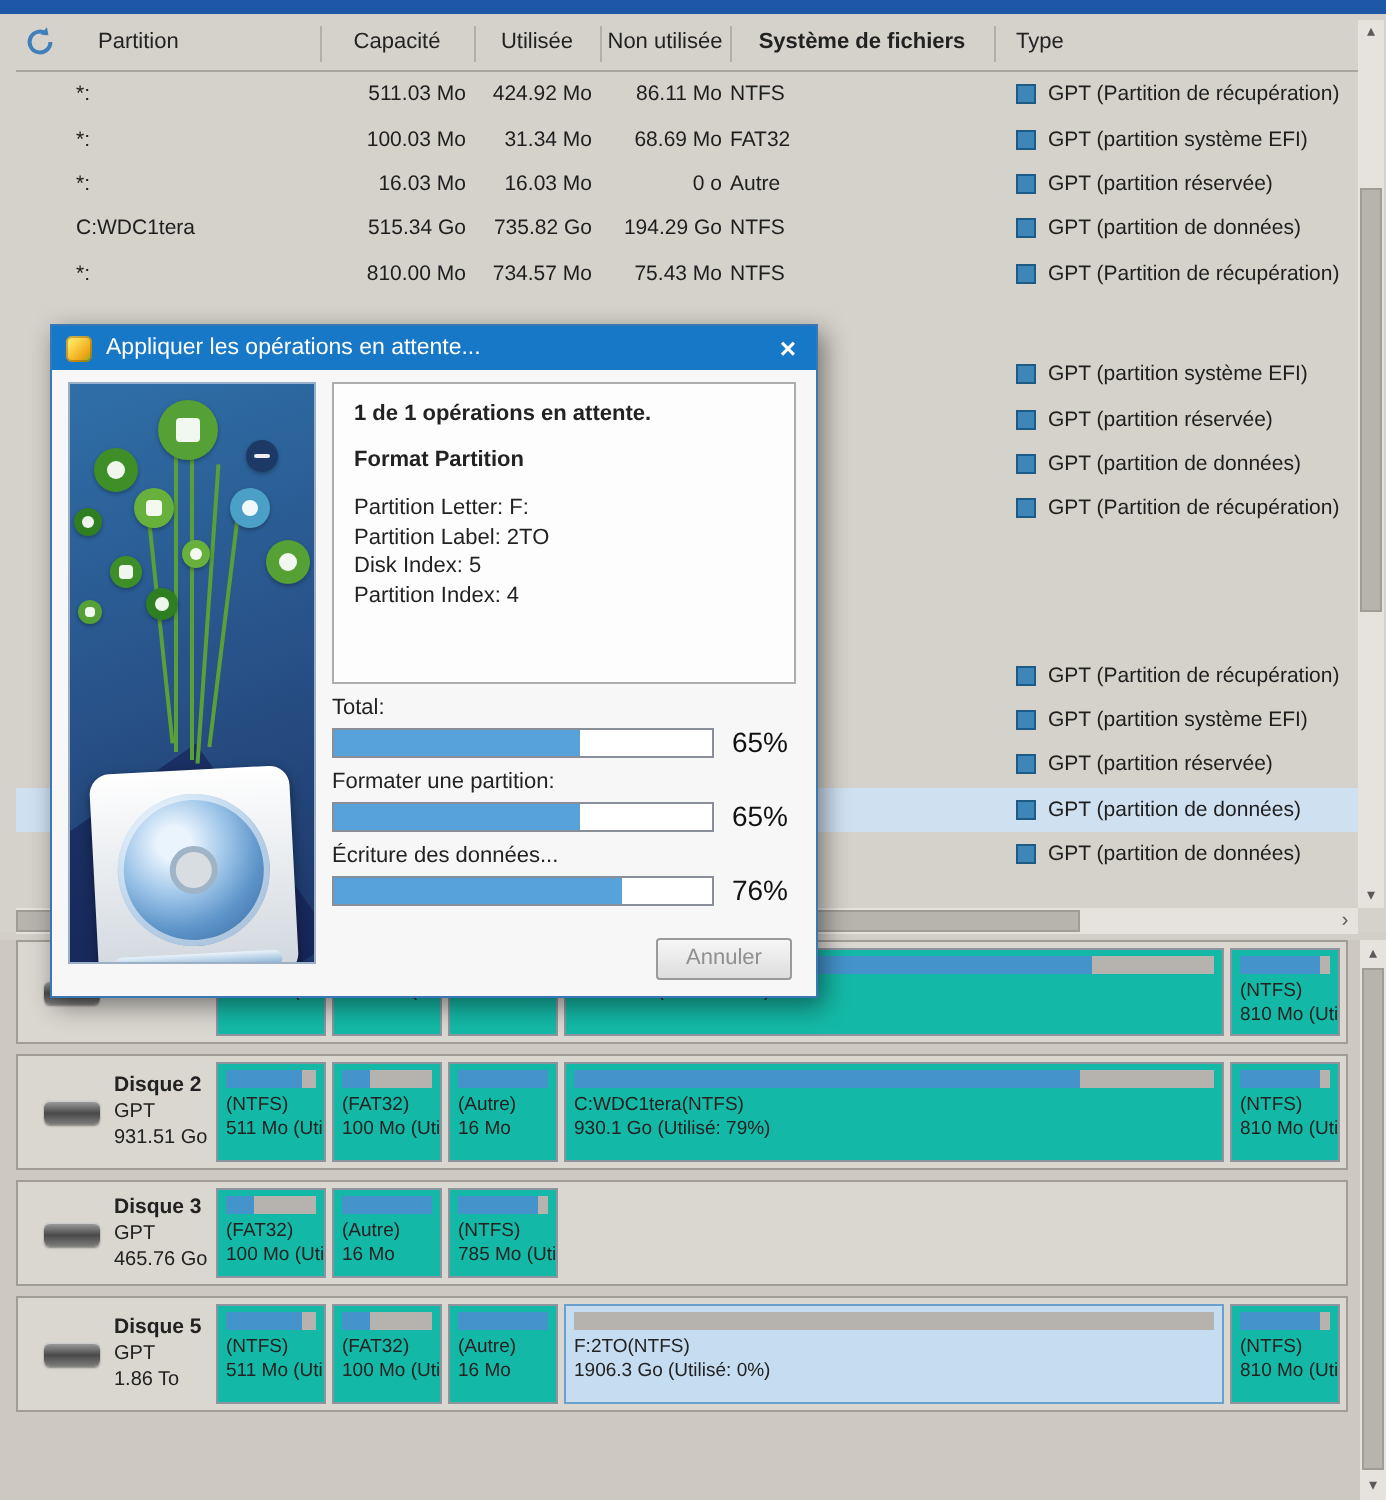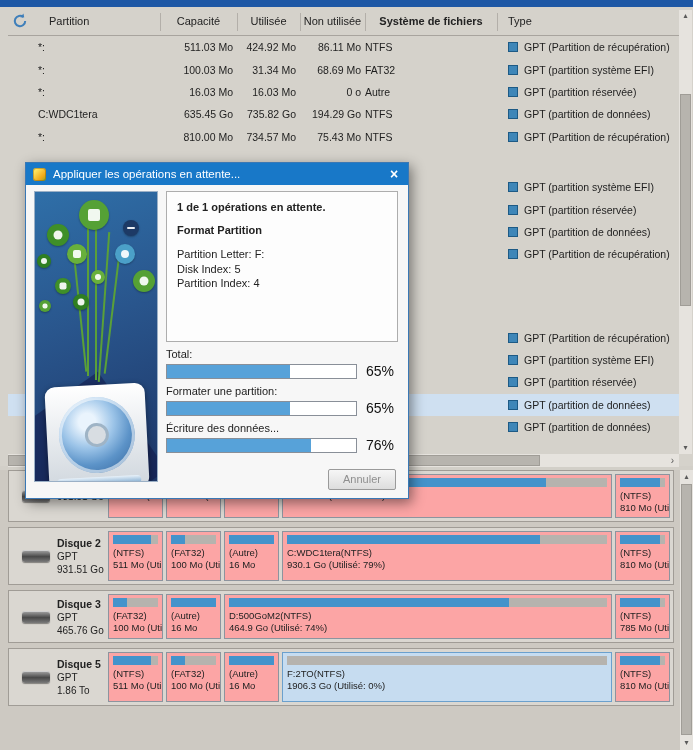--- a/index.html
+++ b/index.html
@@ -45,21 +45,21 @@
   
   .disks-wrap{position:absolute;left:0;top:470px;width:693px;height:280px;overflow:hidden;background:#cdc9c2;}
   #disks{position:absolute;left:8px;top:0;width:666px;}
   .disk{position:relative;margin-bottom:5px;background:#dad7d1;border:1px solid #a09c96;box-sizing:border-box;}
   .d-icon{position:absolute;left:13px;top:50%;transform:translateY(-50%);width:28px;height:12px;
           border-radius:3px;background:linear-gradient(180deg,#a8a8a8,#494949 55%,#7a7a7a);
           box-shadow:0 1px 1px rgba(0,0,0,.4), inset 0 1px 0 rgba(255,255,255,.5);}
   .d-info{position:absolute;left:48px;top:50%;transform:translateY(-50%);font-size:10px;line-height:13px;white-space:nowrap;}
   .d-name{font-weight:bold;font-size:10.5px;}
   .d-parts{position:absolute;left:99px;right:3px;top:3px;bottom:3px;display:flex;gap:3px;}
-  .part{flex:0 0 55px;border:1px solid #8d949e;background:#fca5a5;padding:3px 4px 2px;
+  .part{flex:0 0 55px;border:1px solid #8d949e;background:#14b8a6;padding:3px 4px 2px;
         overflow:hidden;box-sizing:border-box;}
   .part.wide{flex:1 1 auto;}
   .part.sel{background:#c6dcf0;border-color:#6ba0cd;}
   .p-bar{height:9px;background:#b6b3ae;margin-bottom:3px;}
   .p-fill{height:100%;background:#4493cb;}
   .p-label,.p-size{font-size:9.5px;line-height:12px;white-space:nowrap;}
   .disks-vscroll{position:absolute;right:0;top:0;width:13px;height:280px;background:#e6e3de;}
   .disks-vthumb{position:absolute;left:1px;top:14px;bottom:15px;width:11px;background:#b7b4ae;border:1px solid #a09d97;box-sizing:border-box;}
 
   
@@ -156,21 +156,21 @@
     <span class="tc c-used">16.03 Mo</span>
     <span class="tc c-unused">0 o</span>
     <span class="tc c-fs">Autre</span>
     <span class="tc c-type">
       <span class="type-square"></span>
       <span class="c-type-label">GPT (partition réservée)</span>
     </span>
   </div>
         <div class="trow">
     <span class="tc c-part">C:WDC1tera</span>
-    <span class="tc c-cap">635.45 Go</span>
+    <span class="tc c-cap">515.34 Go</span>
     <span class="tc c-used">735.82 Go</span>
     <span class="tc c-unused">194.29 Go</span>
     <span class="tc c-fs">NTFS</span>
     <span class="tc c-type">
       <span class="type-square"></span>
       <span class="c-type-label">GPT (partition de données)</span>
     </span>
   </div>
         <div class="trow">
     <span class="tc c-part">*:</span>
@@ -401,27 +401,20 @@
               </span>
     <span class="p-label" style="display:block">(FAT32)</span>
     <span class="p-size" style="display:block">100 Mo (Uti</span>
   </span>
             <span class="part">
     <span class="p-bar" style="display:block">
                 <span class="p-fill" style="display: block; width: 100%;"></span>
               </span>
     <span class="p-label" style="display:block">(Autre)</span>
     <span class="p-size" style="display:block">16 Mo</span>
-  </span>
-            <span class="part wide">
-    <span class="p-bar" style="display:block">
-                <span class="p-fill" style="display: block; width: 74%;"></span>
-              </span>
-    <span class="p-label" style="display:block">D:500GoM2(NTFS)</span>
-    <span class="p-size" style="display:block">464.9 Go (Utilisé: 74%)</span>
   </span>
             <span class="part">
     <span class="p-bar" style="display:block">
                 <span class="p-fill" style="display: block; width: 88%;"></span>
               </span>
     <span class="p-label" style="display:block">(NTFS)</span>
     <span class="p-size" style="display:block">785 Mo (Uti</span>
   </span>
           </span>
   </div>
@@ -531,20 +524,21 @@
           </div>
         <div class="base"></div>
       </div>
     </div>
 
     <div class="dlg-right">
       <div class="op-box">
         <div class="op-summary">1 de 1 opérations en attente.</div>
         <div class="op-name">Format Partition</div>
         <div class="op-detail">Partition Letter: F:</div>
+        <div class="op-detail">Partition Label: 2TO</div>
         <div class="op-detail">Disk Index: 5</div>
         <div class="op-detail">Partition Index: 4</div>
       </div>
 
       <div class="pg-label">Total:</div>
       <div class="pg-row">
         <div class="pg-track">
             <div class="pg-fill" id="pf1" style="width: 65%;"></div>
           </div>
         <div class="pg-pct">65%</div>

